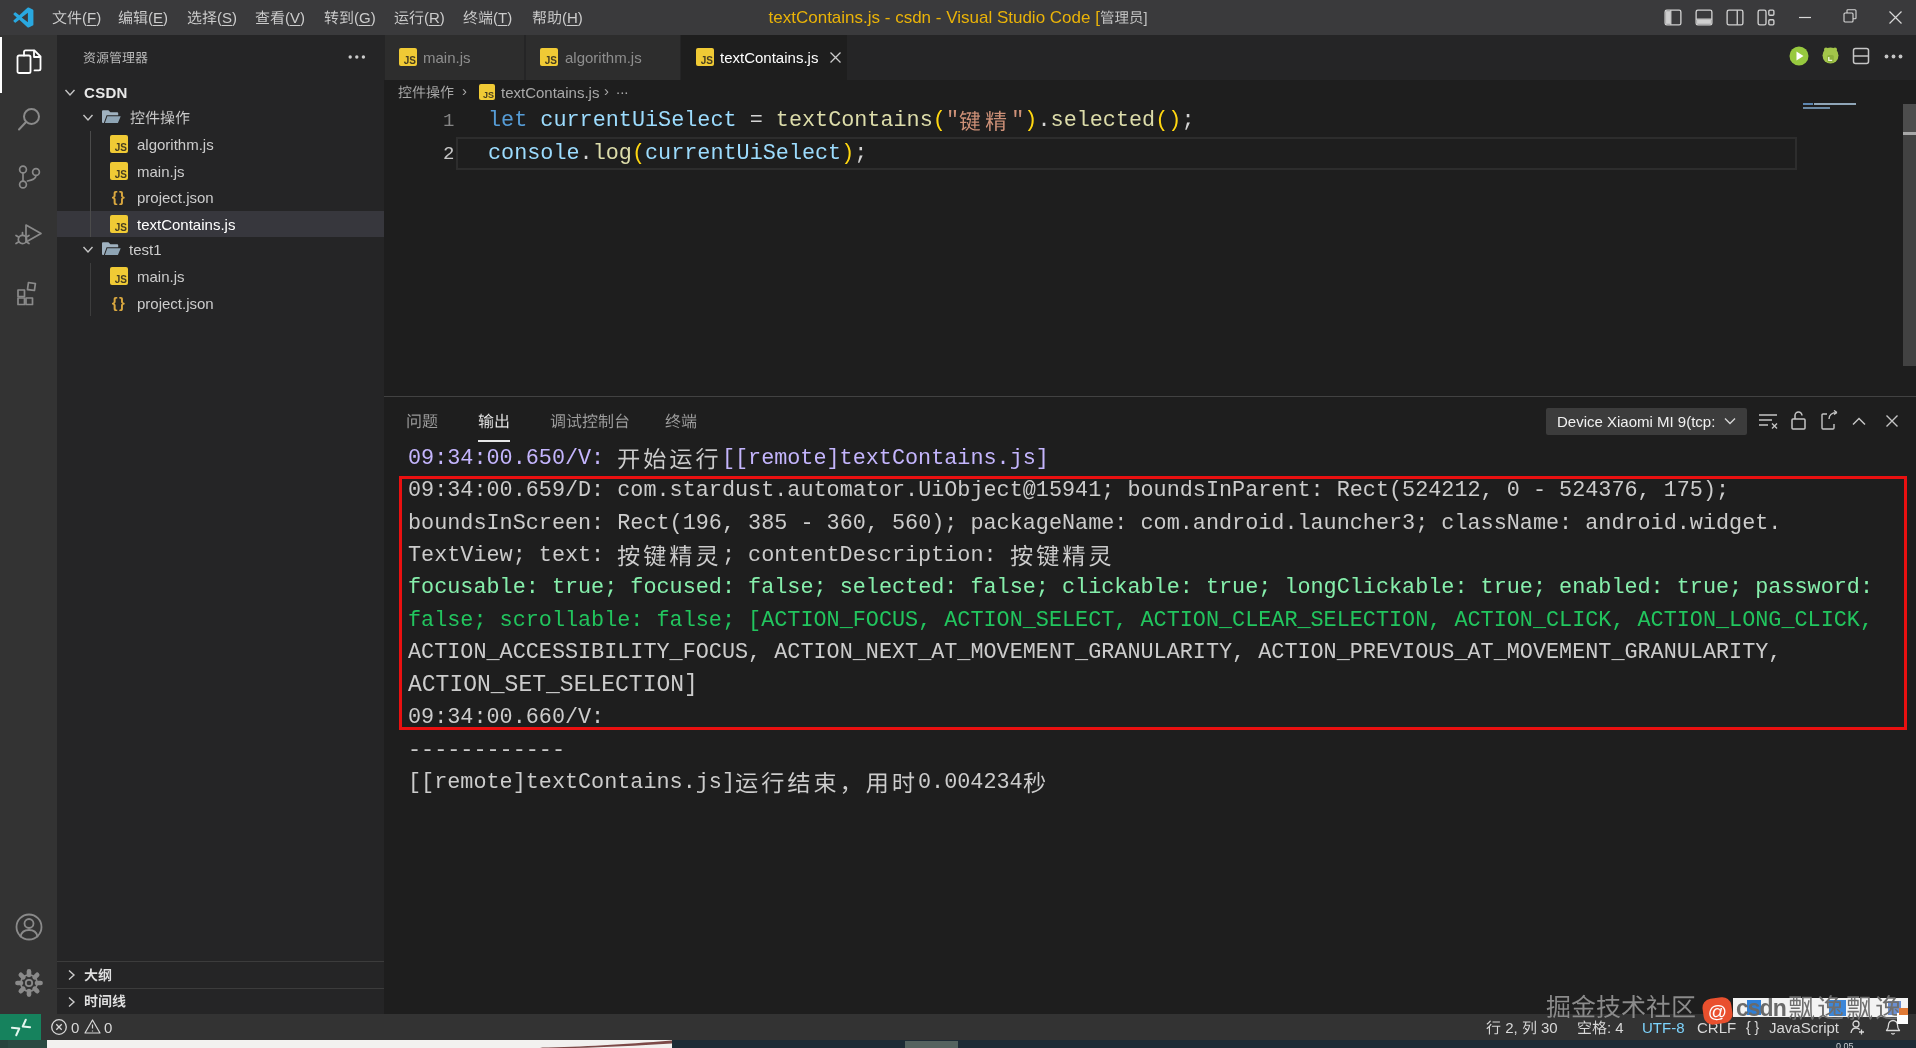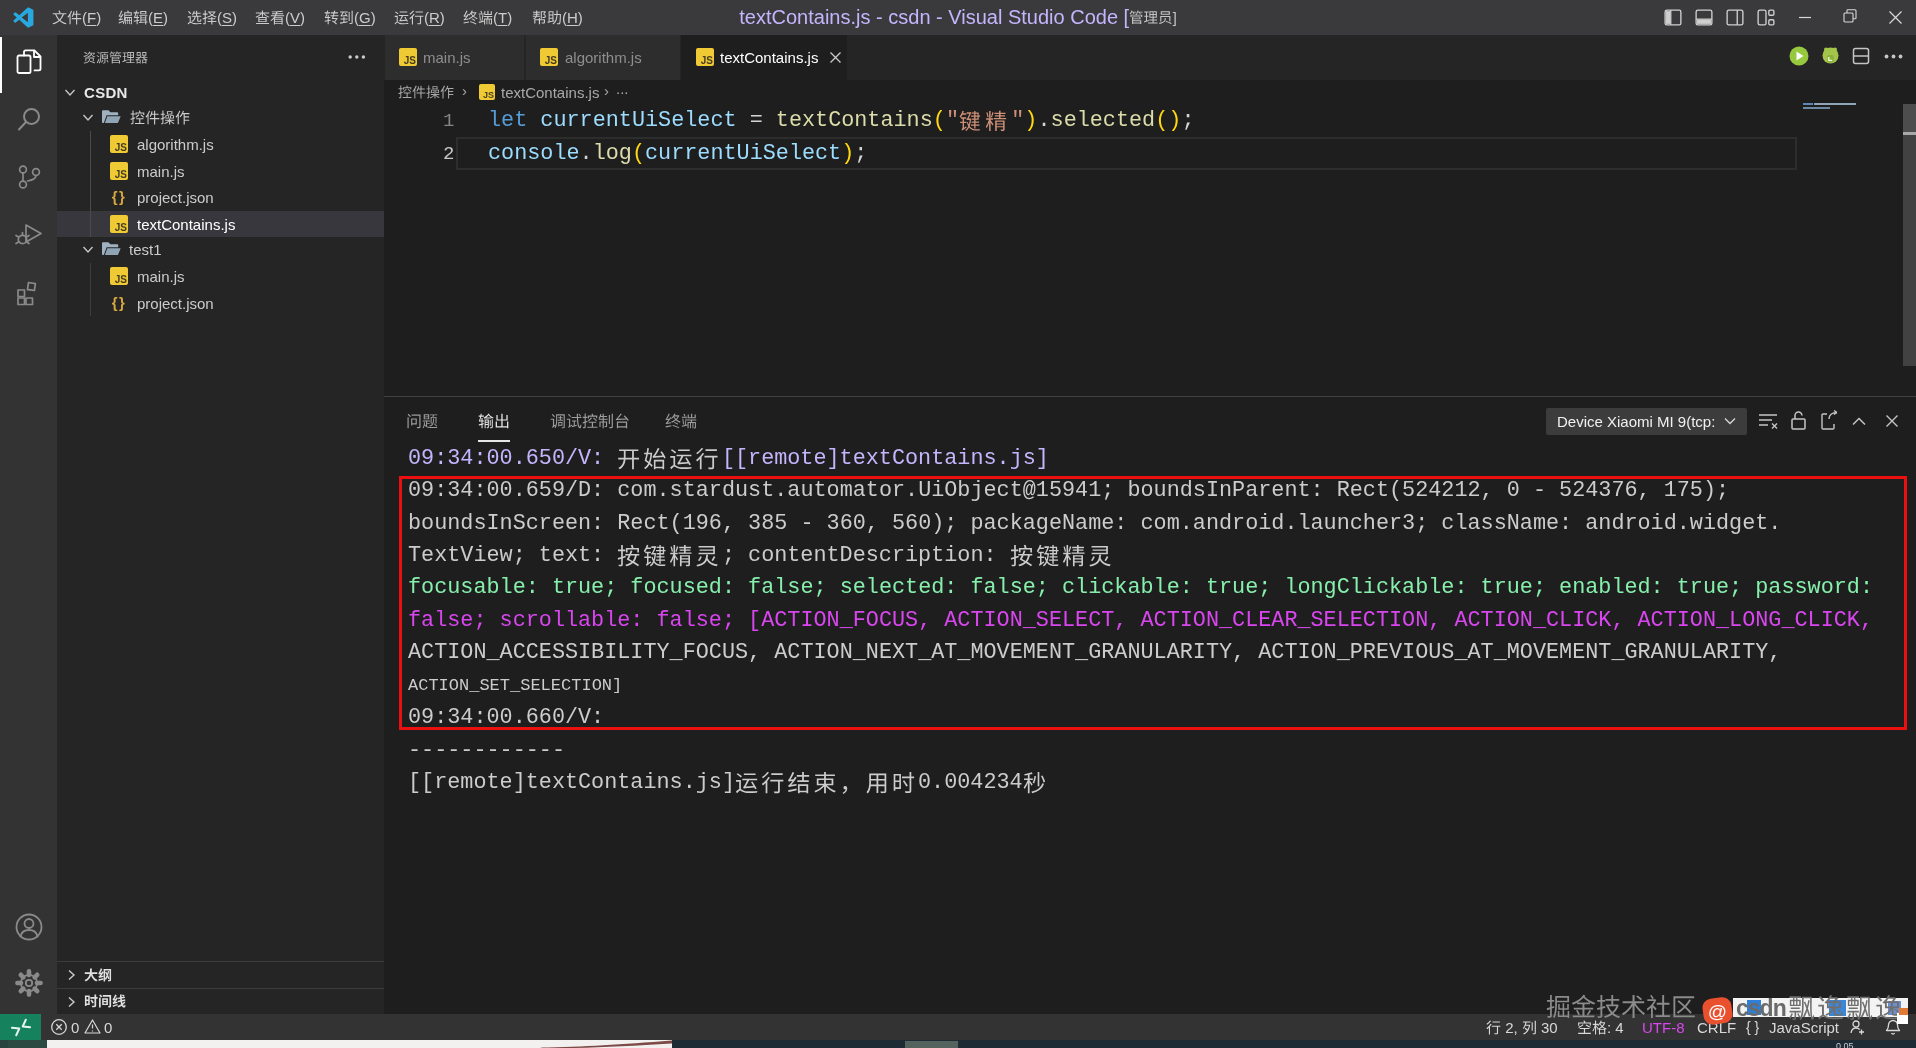--- a/index.html
+++ b/index.html
@@ -141,21 +141,21 @@
 <div style="position:absolute;left:532px;top:0px;height:35px;display:flex;align-items:center;">
     <svg class="ck " style="width:30.0px;height:15.0px;vertical-align:-1.8px;" viewBox="0 0 2000 1000" fill="#cccccc">
       <g transform="translate(0,880) scale(1,-1)">
         <use href="#g5e2e" x="0"></use>
         <use href="#g52a9" x="1000"></use>
       </g>
     </svg>
     <span style="color:#ccc;font-size:15px">(<u style="text-decoration-thickness:1px;text-underline-offset:2px">H</u>)</span>
   </div>
 <div style="position:absolute;left:0px;top:0px;width:1916px;height:35px;display:flex;align-items:center;justify-content:center;pointer-events:none;">
-    <span style="color:#c4b5fd;font-size:20px">textContains.js - csdn - Visual Studio Code [</span>
+    <span style="color:#eab308;font-size:17px">textContains.js - csdn - Visual Studio Code [</span>
     <svg class="ck " style="width:43.5px;height:14.5px;vertical-align:-1.7px;" viewBox="0 0 3000 1000" fill="#c5c5c5">
       <g transform="translate(0,880) scale(1,-1)">
         <use href="#g7ba1" x="0"></use>
         <use href="#g7406" x="1000"></use>
         <use href="#g5458" x="2000"></use>
       </g>
     </svg>
     <span style="color:#c5c5c5;font-size:14.5px">]</span>
   </div>
 <svg class="ab" style="left:1664px;top:9px" width="18" height="17" viewBox="0 0 16 15" fill="none" stroke="#cfcfcf" stroke-width="1.2">
@@ -483,23 +483,23 @@
       </g>
     </svg><span>; contentDescription: </span><svg class="ck " style="width:104.6px;height:23.2px;vertical-align:-2.8px;" viewBox="0 0 4507 1000" fill="#cccccc">
       <g transform="translate(0,880) scale(1,-1)">
         <use href="#g6309" x="0"></use>
         <use href="#g952e" x="1127"></use>
         <use href="#g7cbe" x="2253"></use>
         <use href="#g7075" x="3380"></use>
       </g>
     </svg></div>
 <div style="position:absolute;left:408px;top:571.775px;height:32.45px;display:flex;align-items:center;font-family:'Liberation Mono';font-size:21.8px;color:#86efac;white-space:pre"><span>focusable: true; focused: false; selected: false; clickable: true; longClickable: true; enabled: true; password:</span></div>
-<div style="position:absolute;left:408px;top:604.225px;height:32.45px;display:flex;align-items:center;font-family:'Liberation Mono';font-size:21.8px;color:#d946ef;white-space:pre"><span>false; scrollable: false; [ACTION_FOCUS, ACTION_SELECT, ACTION_CLEAR_SELECTION, ACTION_CLICK, ACTION_LONG_CLICK,</span></div>
+<div style="position:absolute;left:408px;top:604.225px;height:32.45px;display:flex;align-items:center;font-family:'Liberation Mono';font-size:21.8px;color:#22c55e;white-space:pre"><span>false; scrollable: false; [ACTION_FOCUS, ACTION_SELECT, ACTION_CLEAR_SELECTION, ACTION_CLICK, ACTION_LONG_CLICK,</span></div>
 <div style="position:absolute;left:408px;top:636.675px;height:32.45px;display:flex;align-items:center;font-family:'Liberation Mono';font-size:21.8px;color:#cccccc;white-space:pre"><span>ACTION_ACCESSIBILITY_FOCUS, ACTION_NEXT_AT_MOVEMENT_GRANULARITY, ACTION_PREVIOUS_AT_MOVEMENT_GRANULARITY,</span></div>
-<div style="position:absolute;left:408px;top:669.125px;height:32.45px;display:flex;align-items:center;font-family:'Liberation Mono';font-size:17px;color:#cccccc;white-space:pre"><span>ACTION_SET_SELECTION]</span></div>
+<div style="position:absolute;left:408px;top:669.125px;height:32.45px;display:flex;align-items:center;font-family:'Liberation Mono';font-size:23px;color:#cccccc;white-space:pre"><span>ACTION_SET_SELECTION]</span></div>
 <div style="position:absolute;left:408px;top:701.5749999999999px;height:32.45px;display:flex;align-items:center;font-family:'Liberation Mono';font-size:21.8px;color:#cccccc;white-space:pre"><span>09:34:00.660/V: </span></div>
 <div style="position:absolute;left:408px;top:734.025px;height:32.45px;display:flex;align-items:center;font-family:'Liberation Mono';font-size:21.8px;color:#cccccc;white-space:pre"><span>------------</span></div>
 <div style="position:absolute;left:408px;top:766.475px;height:32.45px;display:flex;align-items:center;font-family:'Liberation Mono';font-size:21.8px;color:#cccccc;white-space:pre"><span>[[remote]textContains.js]</span><svg class="ck " style="width:183.0px;height:23.2px;vertical-align:-2.8px;" viewBox="0 0 7887 1000" fill="#cccccc">
       <g transform="translate(0,880) scale(1,-1)">
         <use href="#g8fd0" x="0"></use>
         <use href="#g884c" x="1127"></use>
         <use href="#g7ed3" x="2253"></use>
         <use href="#g675f" x="3380"></use>
         <use href="#gff0c" x="4507"></use>
         <use href="#g7528" x="5634"></use>
@@ -537,21 +537,21 @@
       <g transform="translate(0,880) scale(1,-1)">
         <use href="#g5217" x="0"></use>
       </g>
     </svg><span> 30</span></div>
 <div style="position:absolute;left:1577px;top:1014px;height:26px;display:flex;align-items:center;color:#d8d8d8;font-size:15px;white-space:pre"><svg class="ck " style="width:30.0px;height:15.0px;vertical-align:-1.8px;" viewBox="0 0 2000 1000" fill="#d8d8d8">
       <g transform="translate(0,880) scale(1,-1)">
         <use href="#g7a7a" x="0"></use>
         <use href="#g683c" x="1000"></use>
       </g>
     </svg><span>: 4</span></div>
-<div style="position:absolute;left:1642px;top:1014px;height:26px;display:flex;align-items:center;color:#d946ef;font-size:15px;white-space:pre"><span>UTF-8</span></div>
+<div style="position:absolute;left:1642px;top:1014px;height:26px;display:flex;align-items:center;color:#7dd3fc;font-size:15px;white-space:pre"><span>UTF-8</span></div>
 <div style="position:absolute;left:1697px;top:1014px;height:26px;display:flex;align-items:center;color:#d8d8d8;font-size:15px;white-space:pre"><span>CRLF</span></div>
 <div style="position:absolute;left:1746px;top:1014px;height:26px;display:flex;align-items:center;color:#d8d8d8;font-size:15px;white-space:pre"><span style="font-size:14px">{ }</span></div>
 <div style="position:absolute;left:1769px;top:1014px;height:26px;display:flex;align-items:center;color:#d8d8d8;font-size:15px;white-space:pre"><span>JavaScript</span></div>
 <svg class="ab" style="left:1849px;top:1019px" width="17" height="16" viewBox="0 0 17 16" fill="none" stroke="#d8d8d8" stroke-width="1.3">
     <circle cx="7" cy="5" r="3"></circle>
     <path d="M2 14c.5-3.5 2.5-5 5-5 1.5 0 2.8.5 3.7 1.5"></path>
     <path d="M12.5 10.5v5M10 13h5"></path>
   </svg>
 <svg class="ab" style="left:1885px;top:1019px" width="16" height="16" viewBox="0 0 16 16" fill="none" stroke="#d8d8d8" stroke-width="1.3">
     <path d="M8 1.5a4.5 4.5 0 0 1 4.5 4.5c0 3 1 4.5 2 5.5H1.5c1-1 2-2.5 2-5.5A4.5 4.5 0 0 1 8 1.5z" stroke-linejoin="round"></path>

